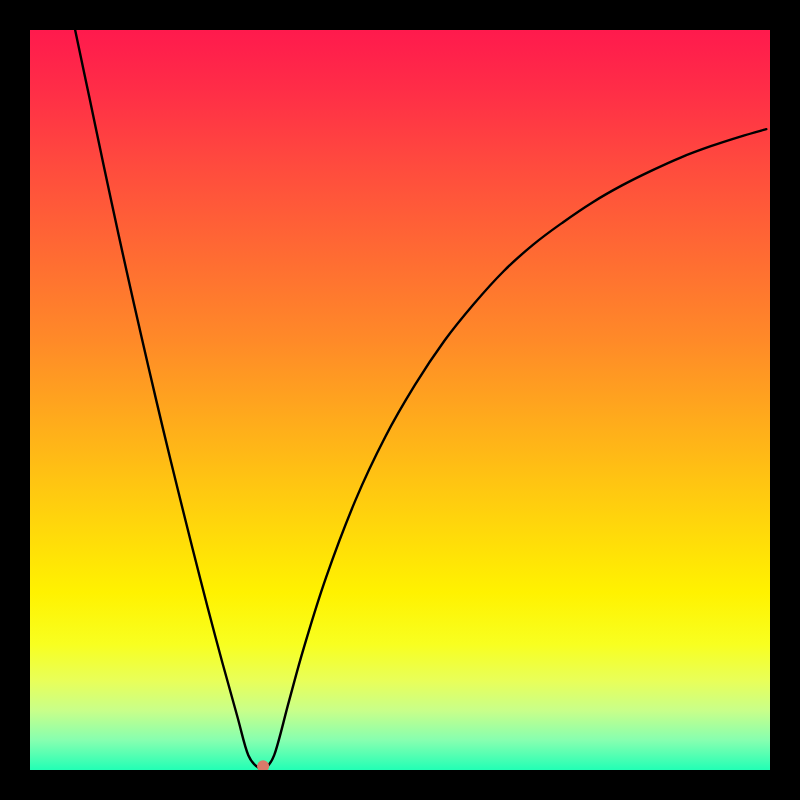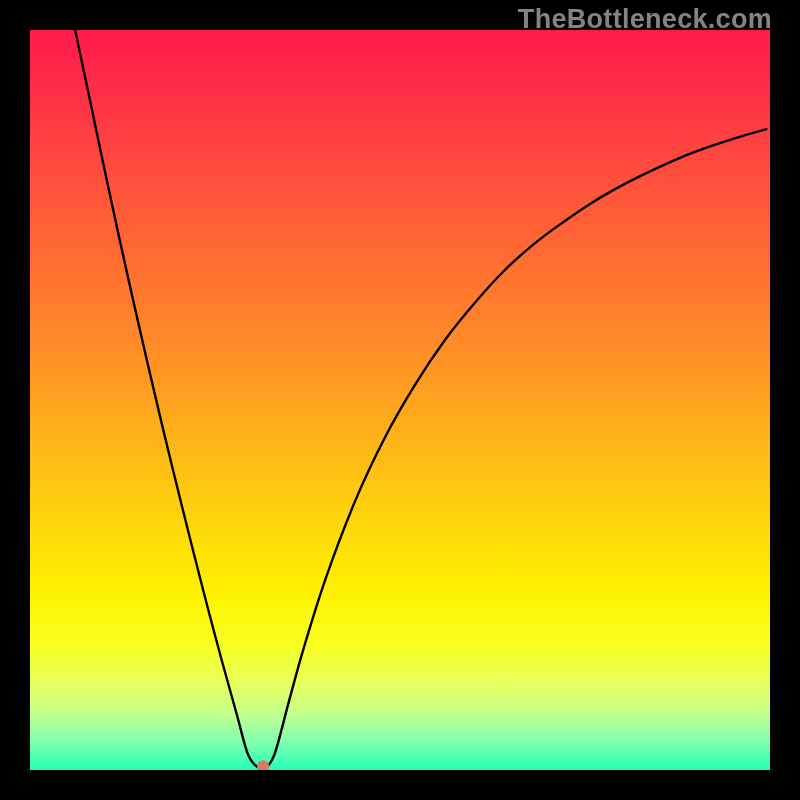--- a/index.html
+++ b/index.html
@@ -53,21 +53,20 @@
     position: absolute;
     top: 0;
     left: 0;
   }
 </style>
 </head>
 <body>
 
 <div class="frame">
 
-  <div class="watermark">TheBottleneck.com</div>
 
   <div class="plot">
     <svg class="curve" width="740" height="740" viewBox="0 0 740 740">
       <path id="curve-path" fill="none" stroke="#000" stroke-width="2.4" stroke-linejoin="round" stroke-linecap="round" d="M 45.14 0 C 47.6708 11.988000000000003, 54.0052 41.958000000000006, 59.2 66.60000000000002 C 64.3948 91.24200000000005, 68.672 111.85840000000009, 74 136.9000000000001 C 79.328 161.94160000000008, 83.472 181.34440000000004, 88.8 205.72000000000003 C 94.128 230.09560000000002, 98.272 248.74360000000001, 103.60000000000001 272.32 C 108.92800000000001 295.89639999999997, 113.072 313.7896, 118.4 336.7 C 123.72800000000001 359.61039999999997, 127.87199999999999 377.3556, 133.2 399.59999999999997 C 138.528 421.84439999999995, 142.672 438.70160000000004, 148 460.28000000000003 C 153.328 481.8584, 157.472 498.43440000000004, 162.8 519.48 C 168.12800000000001 540.5256, 172.272 556.8204000000001, 177.6 577.2 C 182.928 597.5796, 187.072 613.1196000000001, 192.4 632.7 C 197.728 652.2804, 202.538 669.33, 207.20000000000002 685.98 C 211.86200000000002 702.63, 214.30399999999997 715.7428000000001, 218.29999999999998 725.2 C 222.296 734.6572, 226.6028 736.1224, 229.4 738.52 C 232.1972 740.9176, 231.176 740.9176, 233.84 738.52 C 236.50400000000002 736.1224, 239.67120000000003 737.3212000000001, 244.20000000000002 725.2 C 248.7288 713.0788, 253.672 690.4939999999999, 259 671.18 C 264.328 651.866, 267.14 640.1443999999999, 273.8 617.9 C 280.46000000000004 595.6556, 286.676 574.24, 296 547.6 C 305.324 520.96, 314.944 495.208, 325.6 469.90000000000003 C 336.25600000000003 444.59200000000004, 344.544 427.646, 355.2 407 C 365.856 386.354, 374.144 372.51599999999996, 384.8 355.2 C 395.456 337.884, 403.744 325.452, 414.40000000000003 310.8 C 425.05600000000004 296.148, 433.344 286.3208, 444 273.8 C 454.656 261.2792, 462.944 251.89599999999996, 473.6 241.23999999999995 C 484.25600000000003 230.58399999999995, 492.54400000000004 223.39120000000003, 503.20000000000005 214.60000000000002 C 513.856 205.80880000000002, 522.144 199.99239999999998, 532.8 192.39999999999998 C 543.4559999999999 184.80759999999998, 551.7439999999999 179.07999999999996, 562.4 172.41999999999996 C 573.056 165.75999999999996, 581.3439999999999 161.12759999999997, 592 155.39999999999998 C 602.6560000000001 149.67239999999998, 610.944 145.66159999999988, 621.6 140.5999999999999 C 632.2560000000001 135.53839999999994, 640.544 131.67560000000006, 651.2 127.28000000000009 C 661.8560000000001 122.88440000000011, 670.1440000000001 119.90960000000007, 680.8000000000001 116.18000000000006 C 691.456 112.45040000000006, 700.41 109.62360000000008, 710.4 106.56000000000006 C 720.39 103.49640000000004, 731.6379999999999 100.49199999999999, 736.3 99.15999999999997"></path>
       <circle id="marker-dot" r="6" fill="#d87a6a" cx="233.1" cy="736.3"></circle>
     </svg>
   </div>
 
 </div>
 

